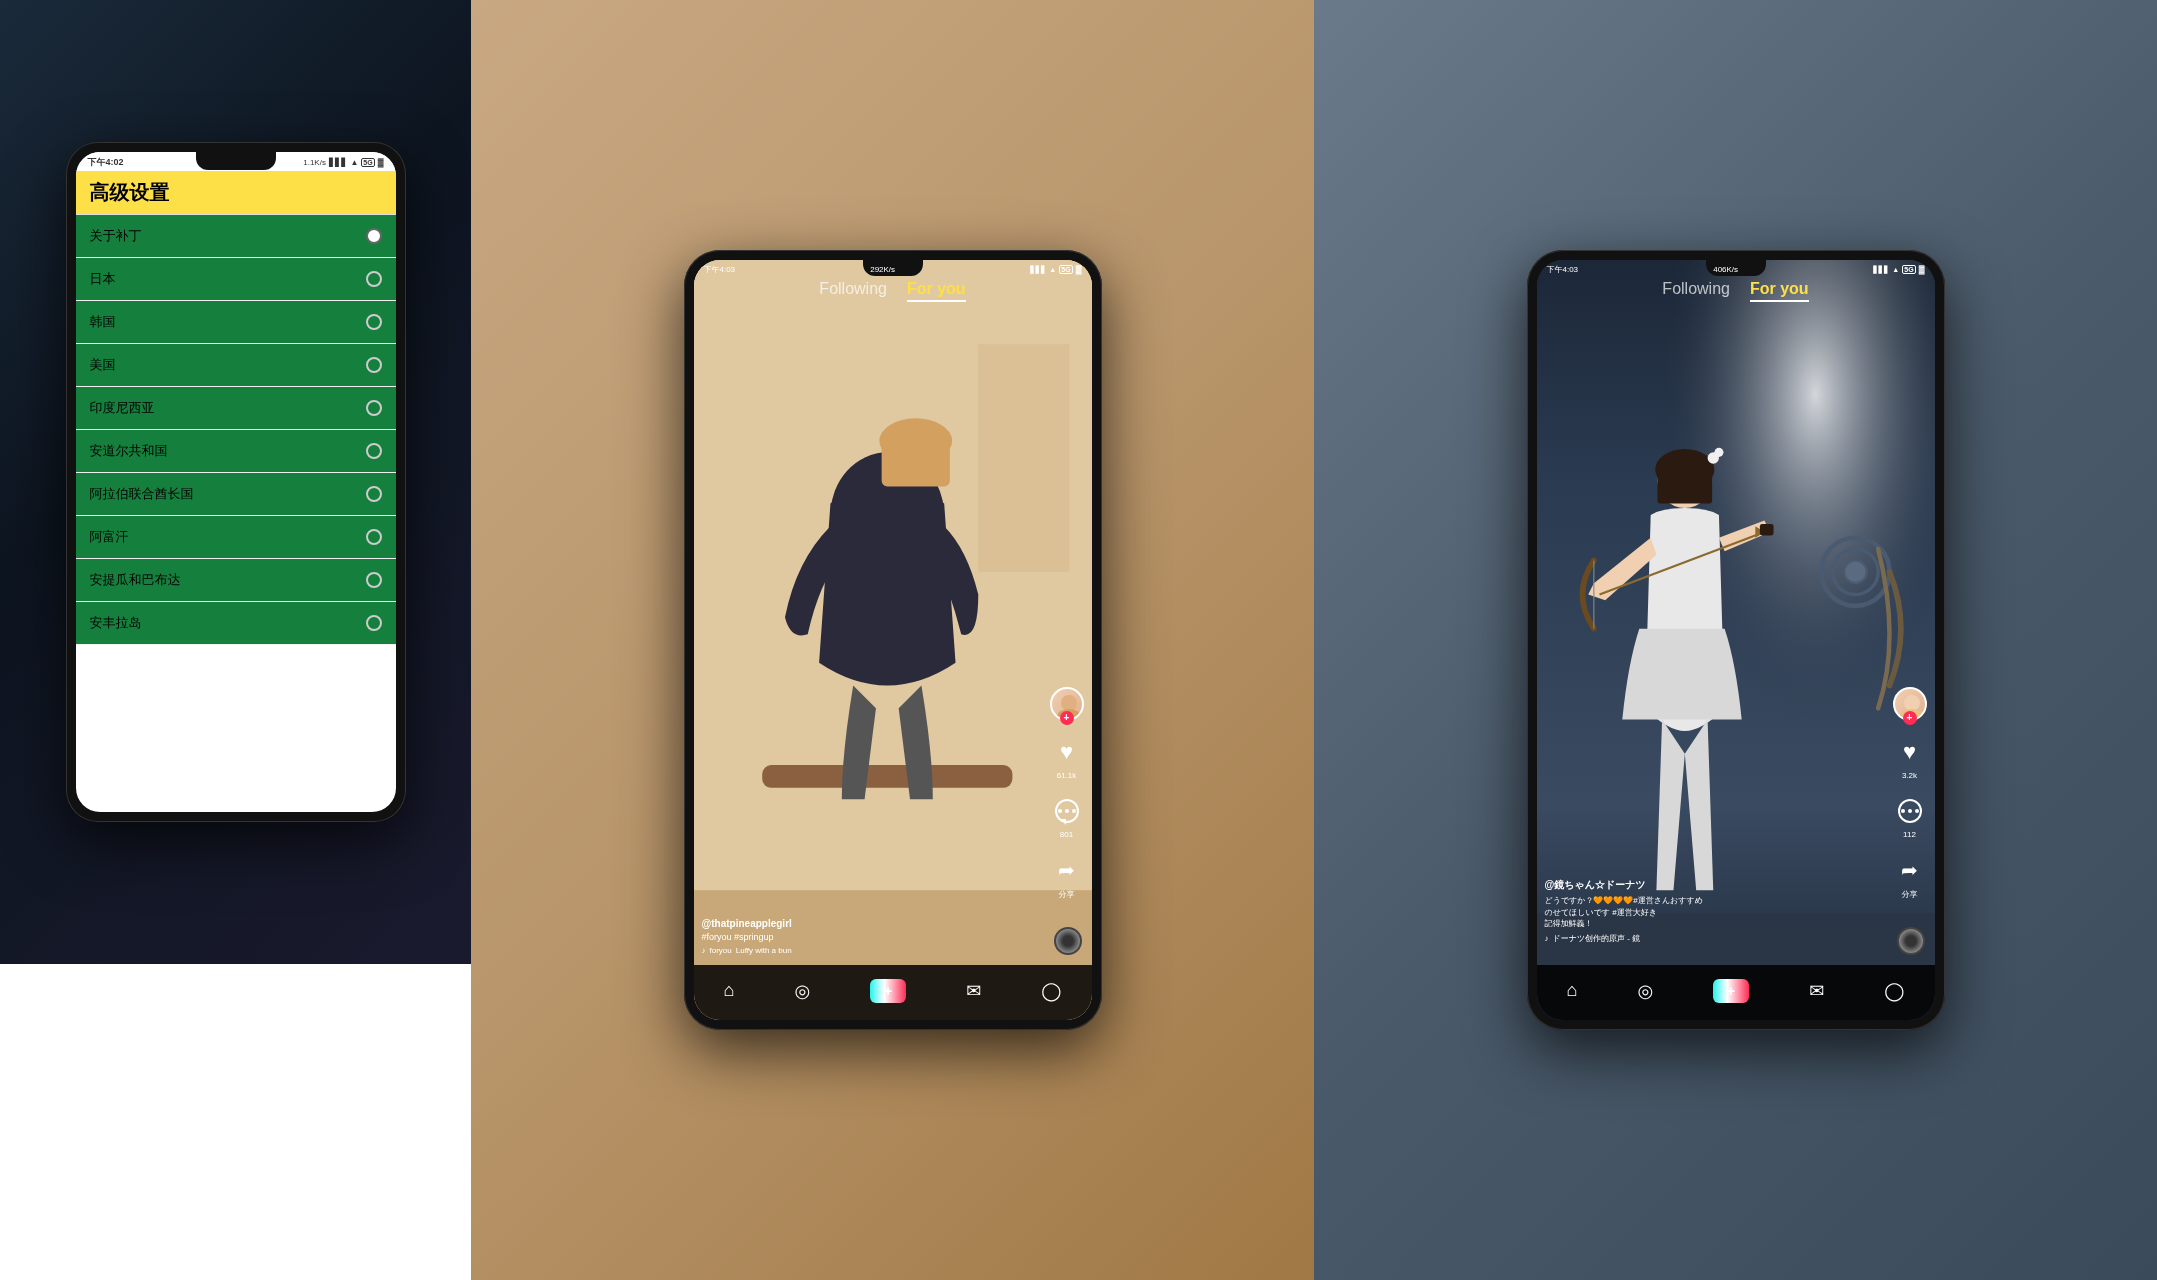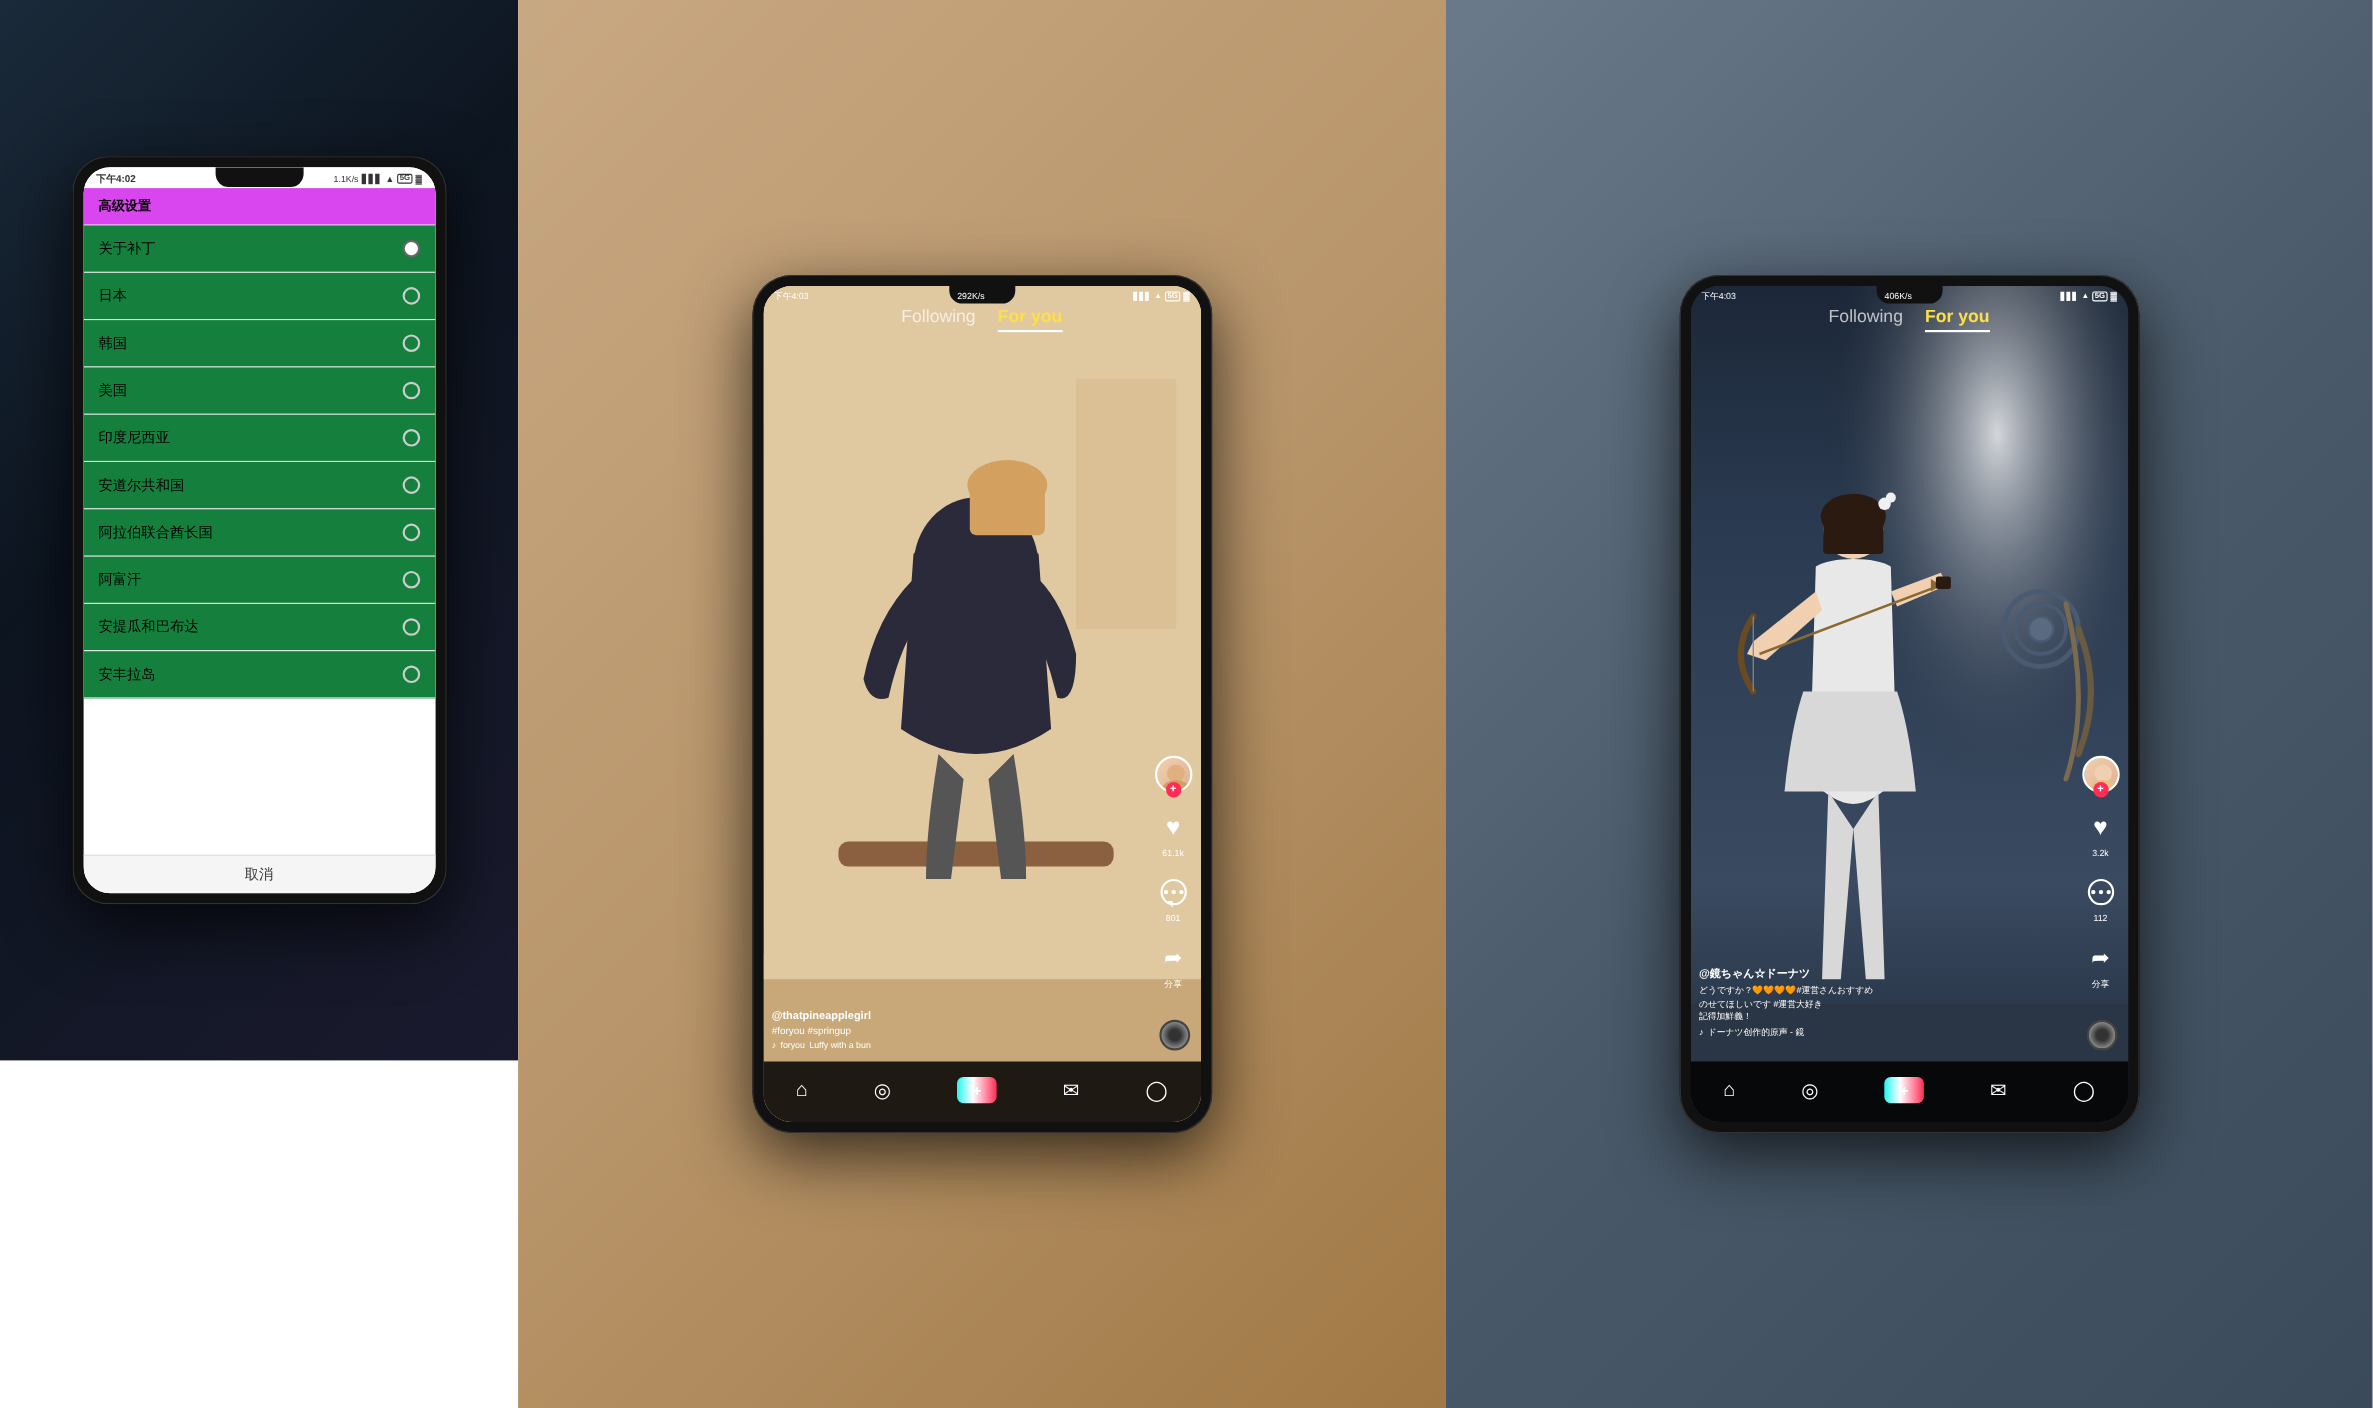--- a/index.html
+++ b/index.html
@@ -79,23 +79,23 @@
       padding: 4px 12px 2px;
       font-size: 9px;
       color: #333;
       background: #fff;
     }
     .statusbar-left .time { font-weight: 600; }
     .statusbar-icons { display: flex; gap: 3px; align-items: flex-end; font-size: 8px; }
 
     
     .settings-header {
-      background: #d946ef;
+      background: #fde047;
       padding: 8px 14px;
-      font-size: 12px;
+      font-size: 20px;
       font-weight: 600;
       color: #000;
       border-bottom: 1px solid #e0e0e0;
     }
     .settings-list {
       background: #15803d;
       overflow: hidden;
     }
     .settings-item {
       display: flex;
@@ -398,23 +398,20 @@
         <div class="settings-item">
           <span>安提瓜和巴布达</span>
           <div class="radio-circle"></div>
         </div>
         <div class="settings-item">
           <span>安丰拉岛</span>
           <div class="radio-circle"></div>
         </div>
       </div>
 
-      <div class="cancel-bar">
-        <span>取消</span>
-      </div>
     </div>
   </div>
 </div>
 
 <div class="panel-mid">
   <div class="phone-frame phone-mid">
     <div class="phone-screen">
       <div class="notch"></div>
 
       <div class="tiktok-bg tiktok-bg-mid">

